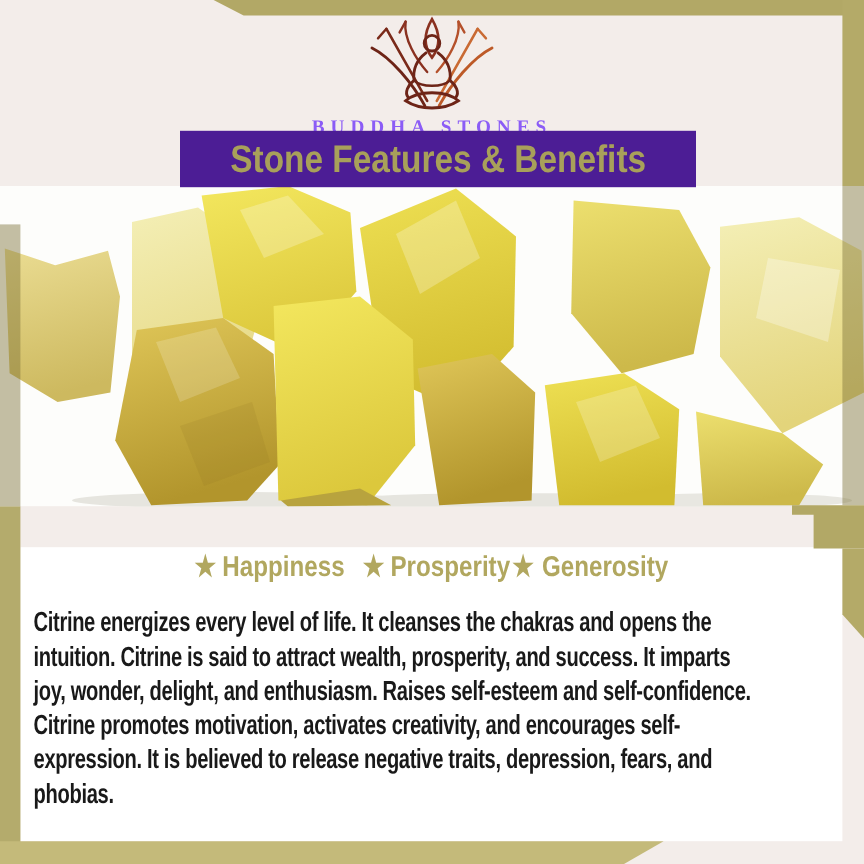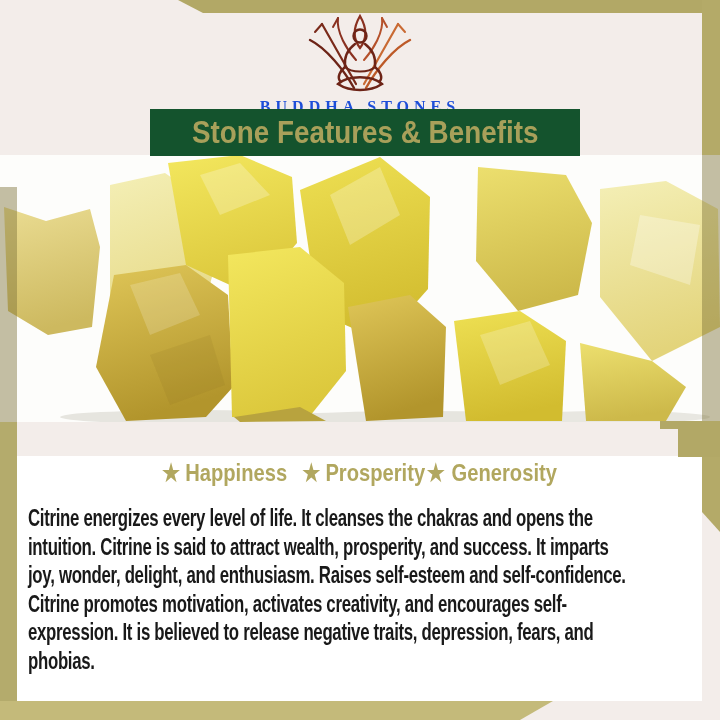--- a/index.html
+++ b/index.html
@@ -3,24 +3,24 @@
 <meta charset="utf-8">
 <style>
   html,body{margin:0;padding:0;}
   body{font-family:"Liberation Sans",sans-serif;background:#888;}
   .page{position:relative;width:720px;height:720px;background:#f3edea;overflow:hidden;margin:0 auto;}
 
   
   .logo-wrap{position:absolute;left:0;top:12px;width:720px;text-align:center;}
   .lotus{display:block;margin:0 auto;}
   .brand-name{margin-top:2px;font-family:"Liberation Serif",serif;font-size:16px;font-weight:600;
-              letter-spacing:5px;color:#1d4ed8;}
+              letter-spacing:5px;color:#8b5cf6;}
 
   
-  .banner{position:absolute;left:150px;top:109px;width:430px;height:47px;background:#14532d;
+  .banner{position:absolute;left:150px;top:109px;width:430px;height:47px;background:#4c1d95;
           display:flex;align-items:center;justify-content:center;}
   .banner h1{margin:0;font-size:32px;font-weight:700;color:#a8a05a;white-space:nowrap;
              transform:scaleX(0.87);transform-origin:center;}
 
   
   .photo{position:absolute;left:0;top:155px;width:720px;height:267px;}
 
   
   .panel{position:absolute;left:17px;top:456px;width:685px;height:245px;background:#ffffff;}
 

